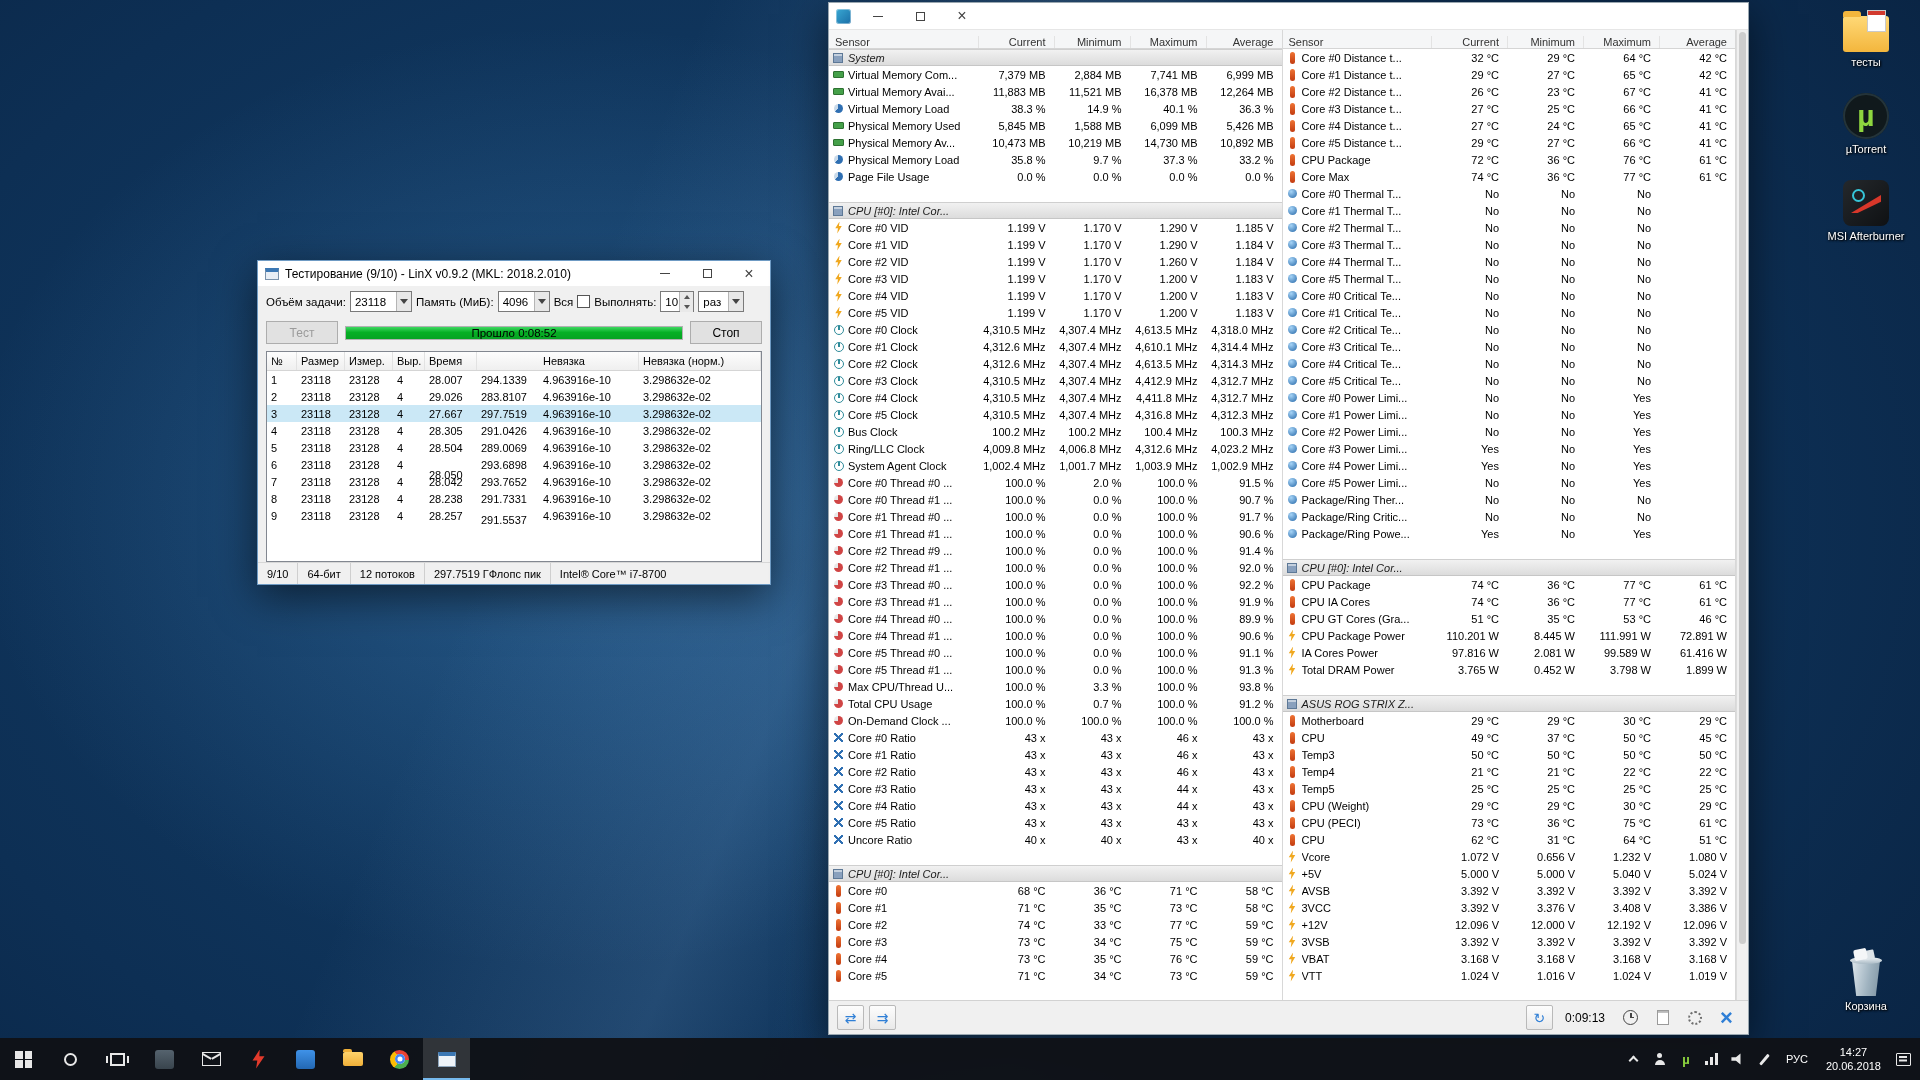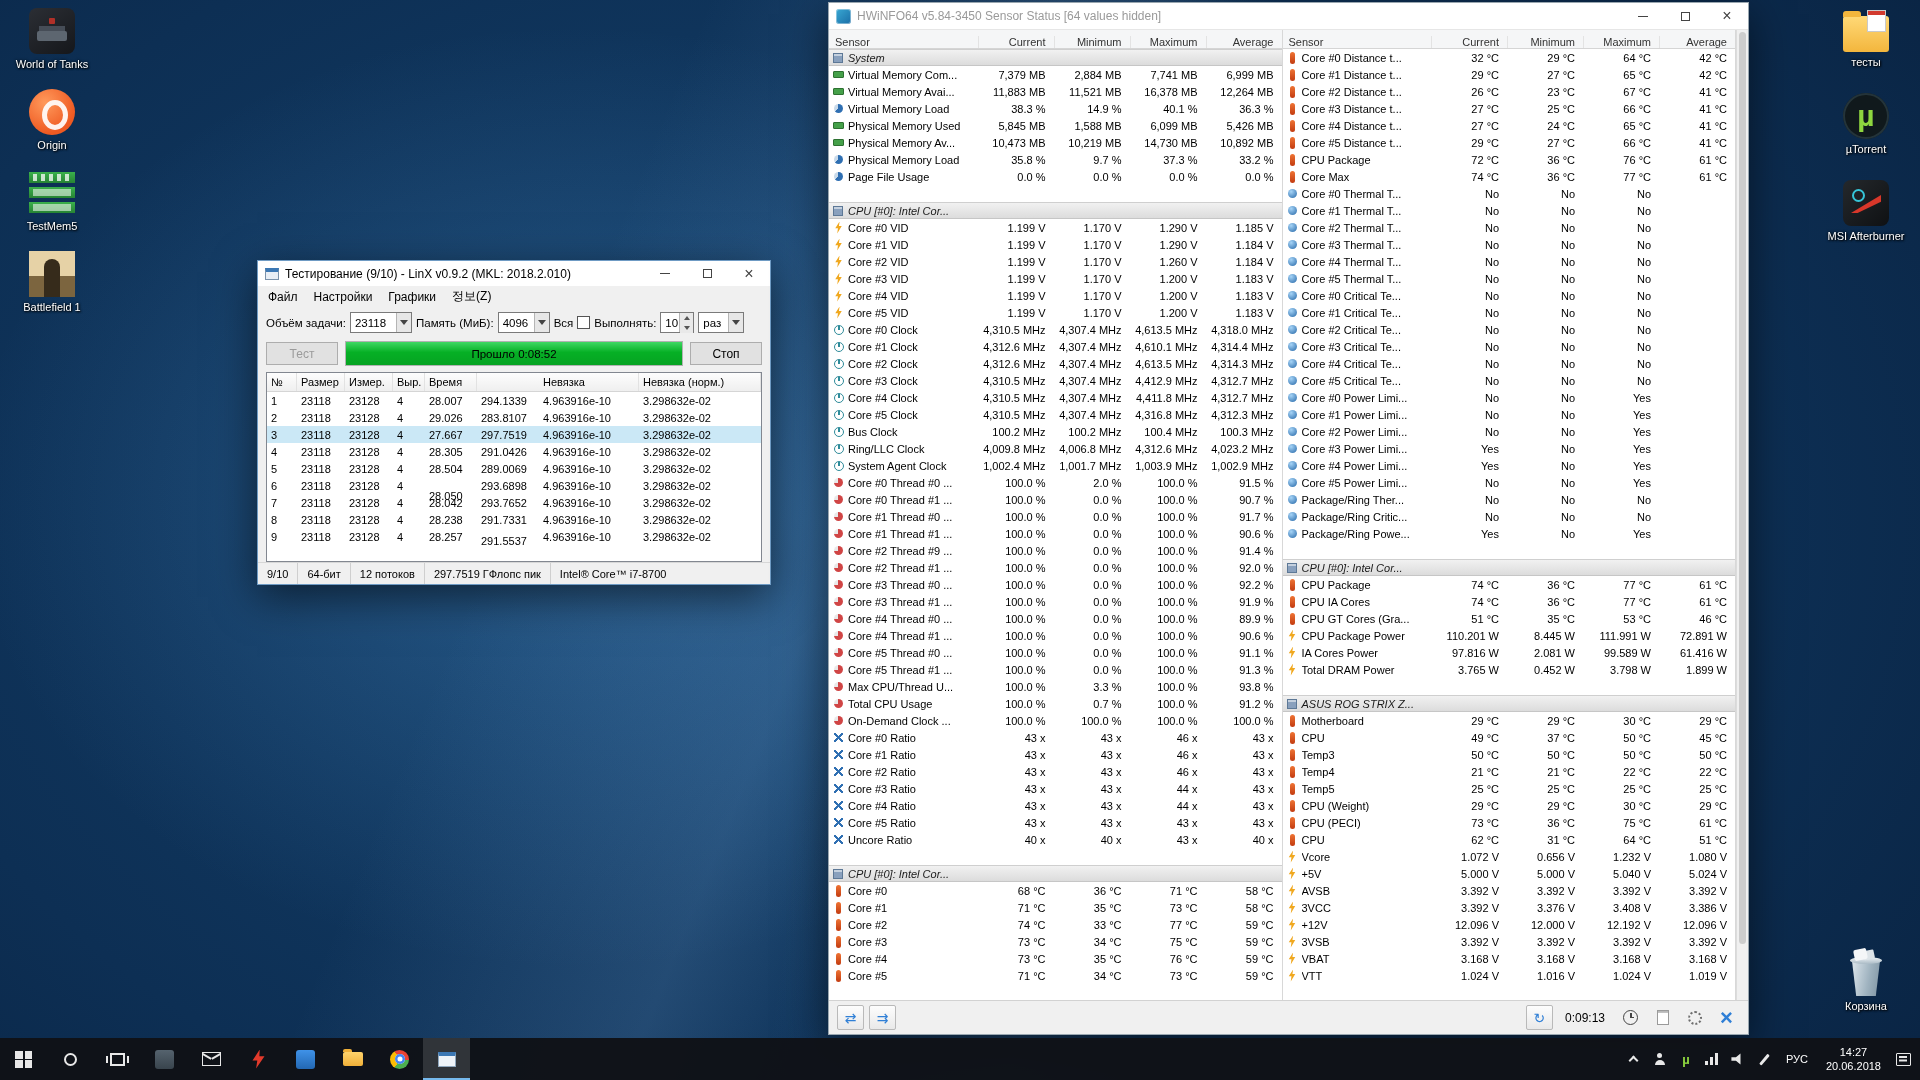--- a/index.html
+++ b/index.html
@@ -75,21 +75,21 @@
 .w62{width:62px}.w52{width:52px}.w46{width:46px}
 .lx-check{width:13px;height:13px;border:1px solid #555;background:#fff;flex:none}
 .lx-spin{width:34px;height:21px;border:1px solid #7a7a7a;background:#fff;display:flex;align-items:center;padding-left:4px;font-size:11.5px;flex:none}
 .spinbtns{margin-left:auto;width:14px;height:100%;display:flex;flex-direction:column;border-left:1px solid #b5b5b5}
 .spinbtns i{flex:1;display:flex;align-items:center;justify-content:center;background:#e9e9e9}
 .spinbtns i.up::after{content:"";border:3px solid transparent;border-bottom:4px solid #555;margin-bottom:3px}
 .spinbtns i.dn::after{content:"";border:3px solid transparent;border-top:4px solid #555;margin-top:3px}
 .lx-runrow{display:flex;align-items:center;padding:0 8px;gap:7px;height:31px;flex:none}
 .lx-btn{width:72px;height:23px;border:1px solid #adadad;background:#e1e1e1;display:flex;align-items:center;justify-content:center;font-size:12px;font-family:inherit}
 .lx-btn.disabled{color:#9b9b9b}
-.lx-progress{flex:1;height:25px;border:1px solid #b2b2b2;background:#5eead4;position:relative}
+.lx-progress{flex:1;height:14px;border:1px solid #b2b2b2;background:#5eead4;position:relative}
 .lx-progress .fill{position:absolute;left:0;top:0;bottom:0;background:linear-gradient(#3fd863,#06b025 45%,#06a322)}
 .lx-progress .ptext{position:absolute;inset:0;display:flex;align-items:center;justify-content:center;font-size:11.5px}
 .lx-table{margin:3px 8px 0;flex:1;border:1px solid #828790;background:#fff;display:flex;flex-direction:column;overflow:hidden;font-size:11px}
 .lx-thead{display:flex;height:19px;background:linear-gradient(#fdfdfd,#efefef);border-bottom:1px solid #d5d5d5;flex:none}
 .lx-th{display:flex;align-items:center;padding-left:4px;border-right:1px solid #e2e2e2;white-space:nowrap;overflow:hidden}
 .lx-tr{display:flex;height:17px;align-items:center;flex:none}
 .lx-tr.sel{background:#cbe8f6}
 .lx-td{padding-left:4px;white-space:nowrap;overflow:hidden}
 .lx-status{height:22px;background:#f0f0f0;border-top:1px solid #d7d7d7;display:flex;align-items:stretch;font-size:11px;flex:none}
 .lx-seg{padding:0 9px;border-right:1px solid #cfcfcf;display:flex;align-items:center;white-space:nowrap}
@@ -182,38 +182,20 @@
 .tb-lang{color:#fff;font-size:11px;padding:0 9px;display:flex;align-items:center}
 .tb-clock{display:flex;flex-direction:column;align-items:center;justify-content:center;color:#fff;font-size:11px;line-height:14px;padding:0 9px}
 .tri-notif{width:15px;height:13px;border:1.5px solid #e8e8e8;border-radius:1px;position:relative;display:block}
 .tri-notif::after{content:"";position:absolute;left:2px;top:2.5px;width:8px;height:1.5px;background:#e8e8e8;box-shadow:0 3.5px 0 #e8e8e8}
 </style>
 </head>
 <body>
 
 <div class="desktop">
 
-  <div id="icons-left" class="icon-col left">
-      <div class="desk-icon">
-        <div class="dicon icon-wot"></div>
-        <div class="dlabel">World of Tanks</div>
-      </div>
-      <div class="desk-icon">
-        <div class="dicon icon-origin"></div>
-        <div class="dlabel">Origin</div>
-      </div>
-      <div class="desk-icon">
-        <div class="dicon icon-testmem"></div>
-        <div class="dlabel">TestMem5</div>
-      </div>
-      <div class="desk-icon">
-        <div class="dicon icon-bf1"></div>
-        <div class="dlabel">Battlefield 1</div>
-      </div>
-    </div>
   <div id="icons-right" class="icon-col right">
       <div class="desk-icon">
         <div class="dicon icon-tests-folder"></div>
         <div class="dlabel">тесты</div>
       </div>
       <div class="desk-icon">
         <div class="dicon icon-utorrent">µ</div>
         <div class="dlabel">µTorrent</div>
       </div>
       <div class="desk-icon">
@@ -238,26 +220,20 @@
             <i class="glyph-min"></i>
           </span>
         <span class="tb-btn">
             <i class="glyph-max"></i>
           </span>
         <span class="tb-btn">
             <span class="glyph-close">×</span>
           </span>
       </span>
     </div>
-    <div class="lx-menu" id="linx-menu">
-        <span class="lx-mitem">Файл</span>
-        <span class="lx-mitem">Настройки</span>
-        <span class="lx-mitem">Графики</span>
-        <span class="lx-mitem">정보(Z)</span>
-      </div>
     <div class="lx-controls">
       <span class="lx-label">Объём задачи:</span>
       <span class="lx-combo w62">
           <span>23118</span>
           <span class="arr">
             <i></i>
           </span>
         </span>
       <span class="lx-label">Память (МиБ):</span>
       <span class="lx-combo w52">
@@ -400,21 +376,20 @@
         <span class="lx-seg">64-бит</span>
         <span class="lx-seg">12 потоков</span>
         <span class="lx-seg">297.7519 ГФлопс пик</span>
         <span class="lx-seg last">Intel® Core™ i7-8700</span>
       </div>
   </section>
 
   <section class="win" id="hwinfo">
     <div class="titlebar">
       <span class="appicon hw-appicon"></span>
-      <span class="tb-title dim">HWiNFO64 v5.84-3450 Sensor Status [64 values hidden]</span>
       <span class="tb-btns">
         <span class="tb-btn">
             <i class="glyph-min"></i>
           </span>
         <span class="tb-btn">
             <i class="glyph-max"></i>
           </span>
         <span class="tb-btn">
             <span class="glyph-close">×</span>
           </span>

